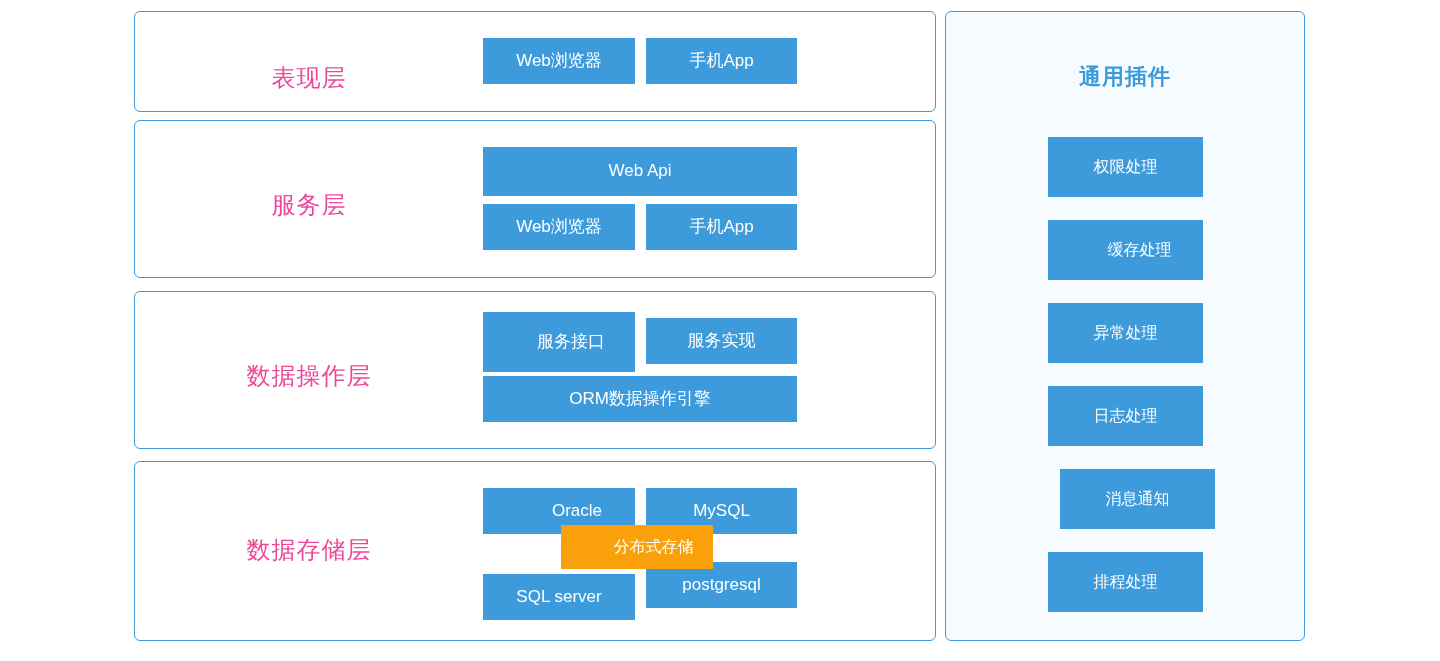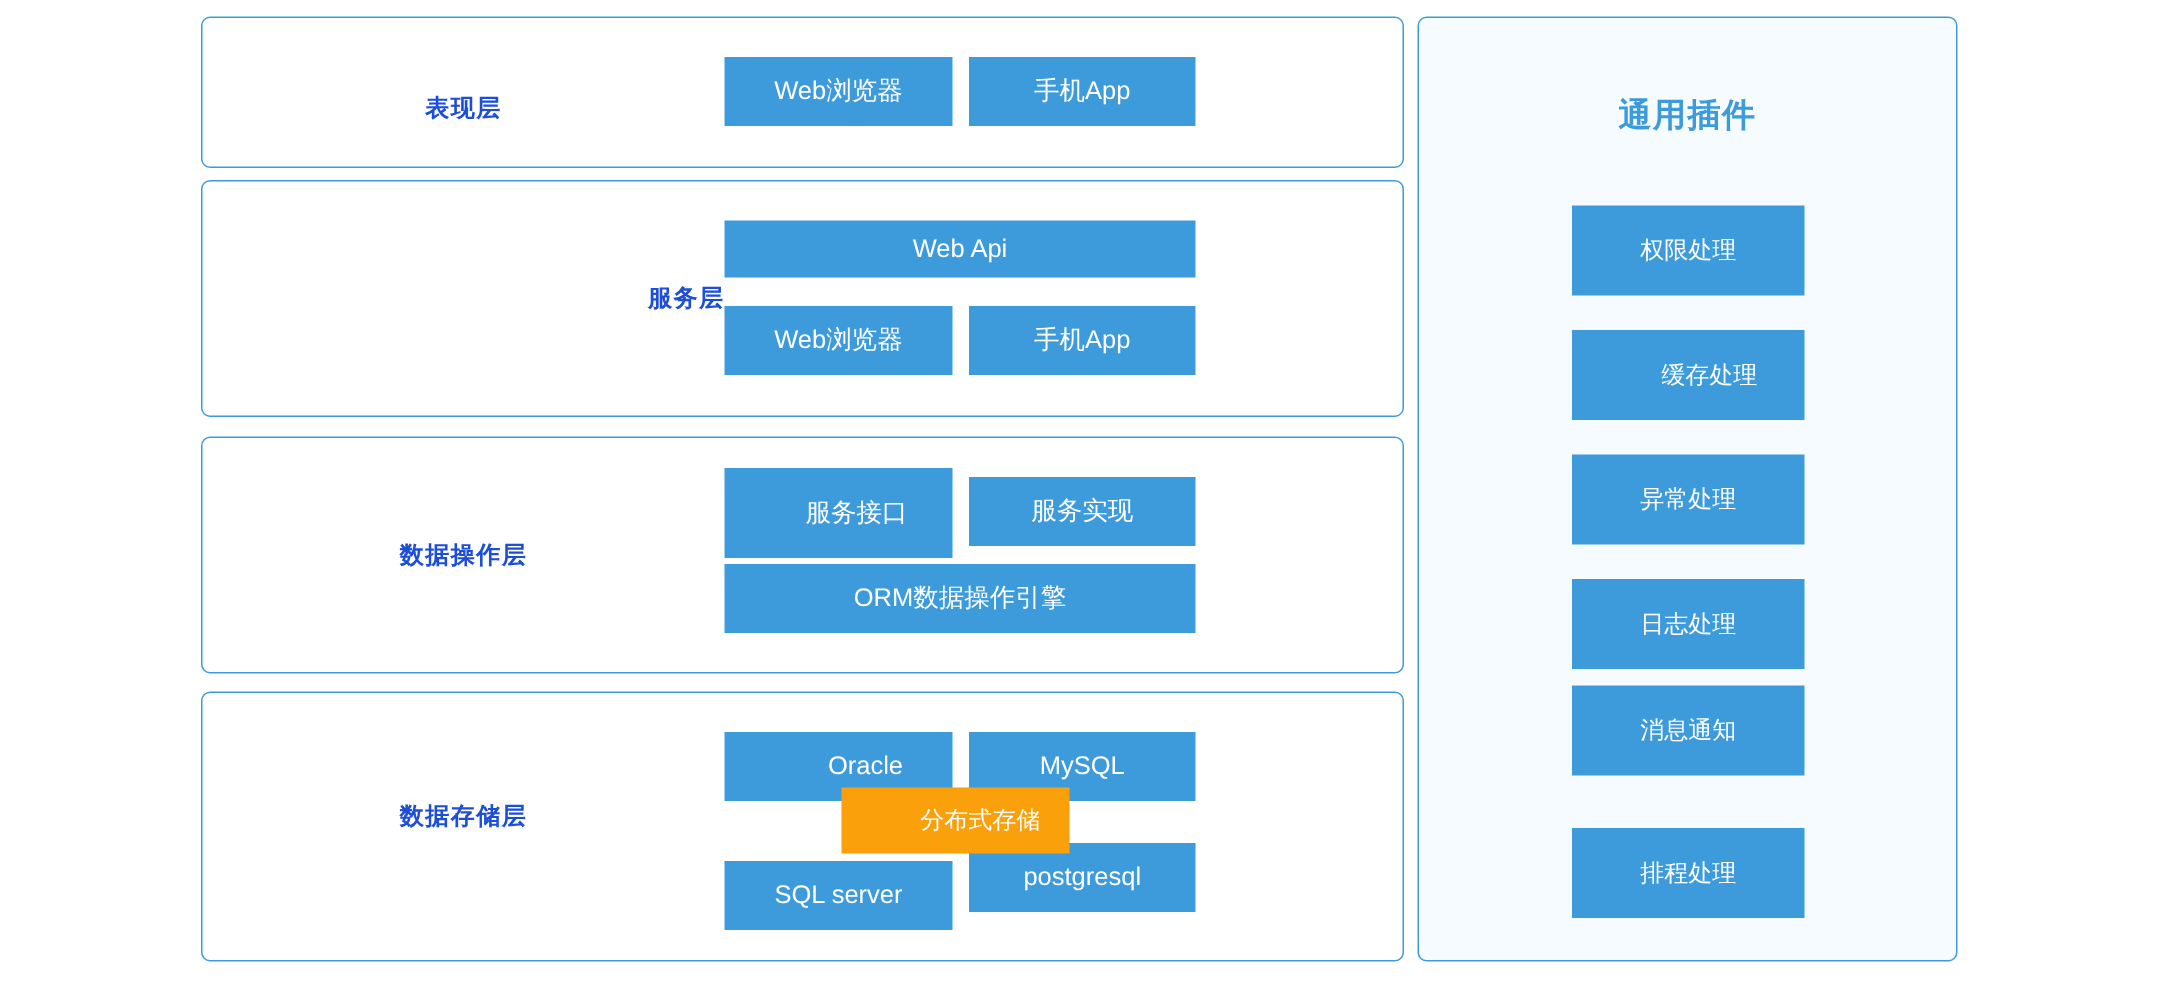--- a/index.html
+++ b/index.html
@@ -31,23 +31,23 @@
     box-sizing: border-box;
     border: 1.5px solid #3d9bdc;
     border-radius: 6px;
     background: #ffffff;
   }
   .layer-title {
     position: absolute;
     left: 0;
     width: 348px;
     text-align: center;
-    color: #1d4ed8;
-    font-size: 16px;
-    font-weight: bold;
+    color: #ec4899;
+    font-size: 24px;
+    font-weight: normal;
     letter-spacing: 1px;
     white-space: nowrap;
   }
   .node-area {
     position: absolute;
     left: 348px;
     top: 0;
     width: 454px;
     height: 100%;
   }
@@ -124,23 +124,23 @@
 
   <div class="layer-panel" id="layer-0" style="top:11px; height:101px;">
     <div class="layer-title" style="top:50px;">表现层</div>
     <div class="node-area">
       <div class="node left" style="top:26px; height:46px;">Web浏览器</div>
       <div class="node right" style="top:26px; height:46px;">手机App</div>
     </div>
   </div>
 
   <div class="layer-panel" id="layer-1" style="top:120px; height:158px;">
-    <div class="layer-title" style="top:68px;text-align:right;">服务层</div>
+    <div class="layer-title" style="top:68px;">服务层</div>
     <div class="node-area">
-      <div class="node wide" style="top:26px; height:38px;">Web Api</div>
+      <div class="node wide" style="top:26px; height:49px;">Web Api</div>
       <div class="node left" style="top:83px; height:46px;">Web浏览器</div>
       <div class="node right" style="top:83px; height:46px;">手机App</div>
     </div>
   </div>
 
   <div class="layer-panel" id="layer-2" style="top:291px; height:158px;">
     <div class="layer-title" style="top:68px;">数据操作层</div>
     <div class="node-area">
       <div class="node left" style="top:20px; height:60px;padding-left:24px;">服务接口</div>
       <div class="node right" style="top:26px; height:46px;">服务实现</div>
@@ -159,17 +159,17 @@
     <div class="overlay-node" style="left:426px; top:63px; width:152px; height:44px;padding-left:33px;">分布式存储</div>
   </div>
 
   <div id="plugin-panel">
     <div id="plugin-title">通用插件</div>
 
     <div class="plugin-node" style="top:125px;">权限处理</div>
     <div class="plugin-node" style="top:208px;padding-left:28px;">缓存处理</div>
     <div class="plugin-node" style="top:291px;">异常处理</div>
     <div class="plugin-node" style="top:374px;">日志处理</div>
-    <div class="plugin-node" style="top:445px;">消息通知</div>
+    <div class="plugin-node" style="top:457px;margin-left:12px;">消息通知</div>
     <div class="plugin-node" style="top:540px;">排程处理</div>
   </div>
 
 </div>
 
 </body></html>

